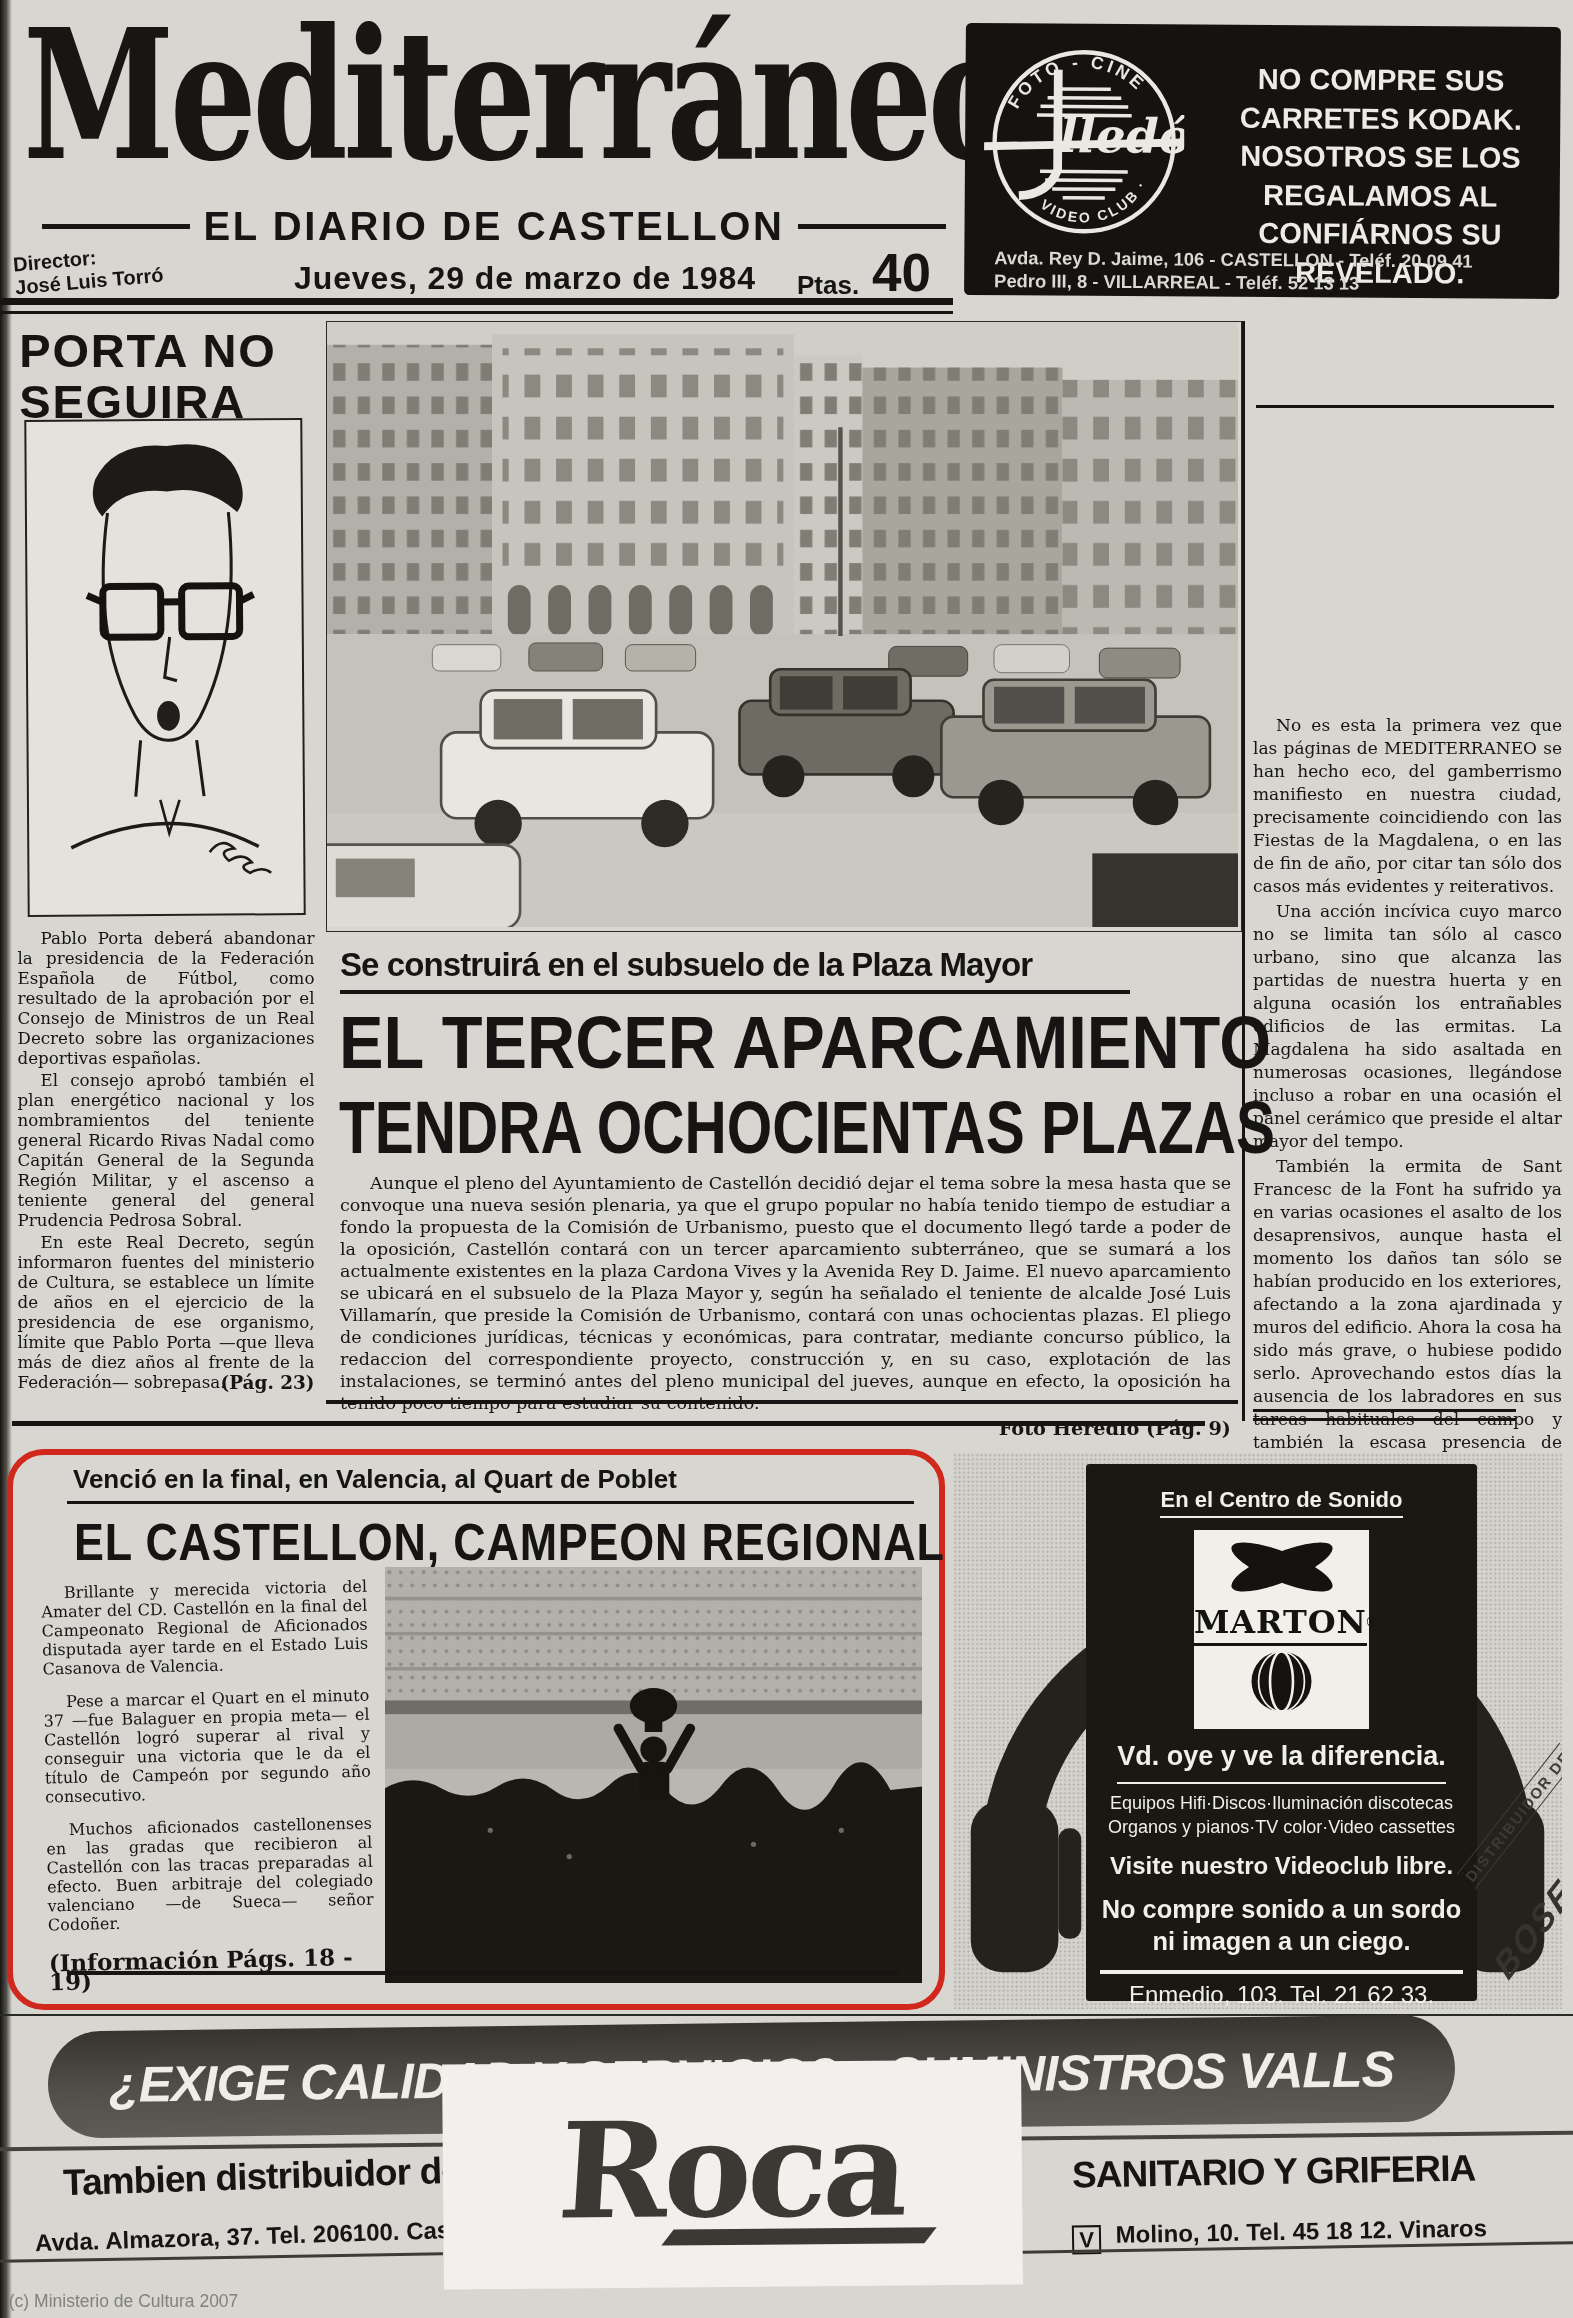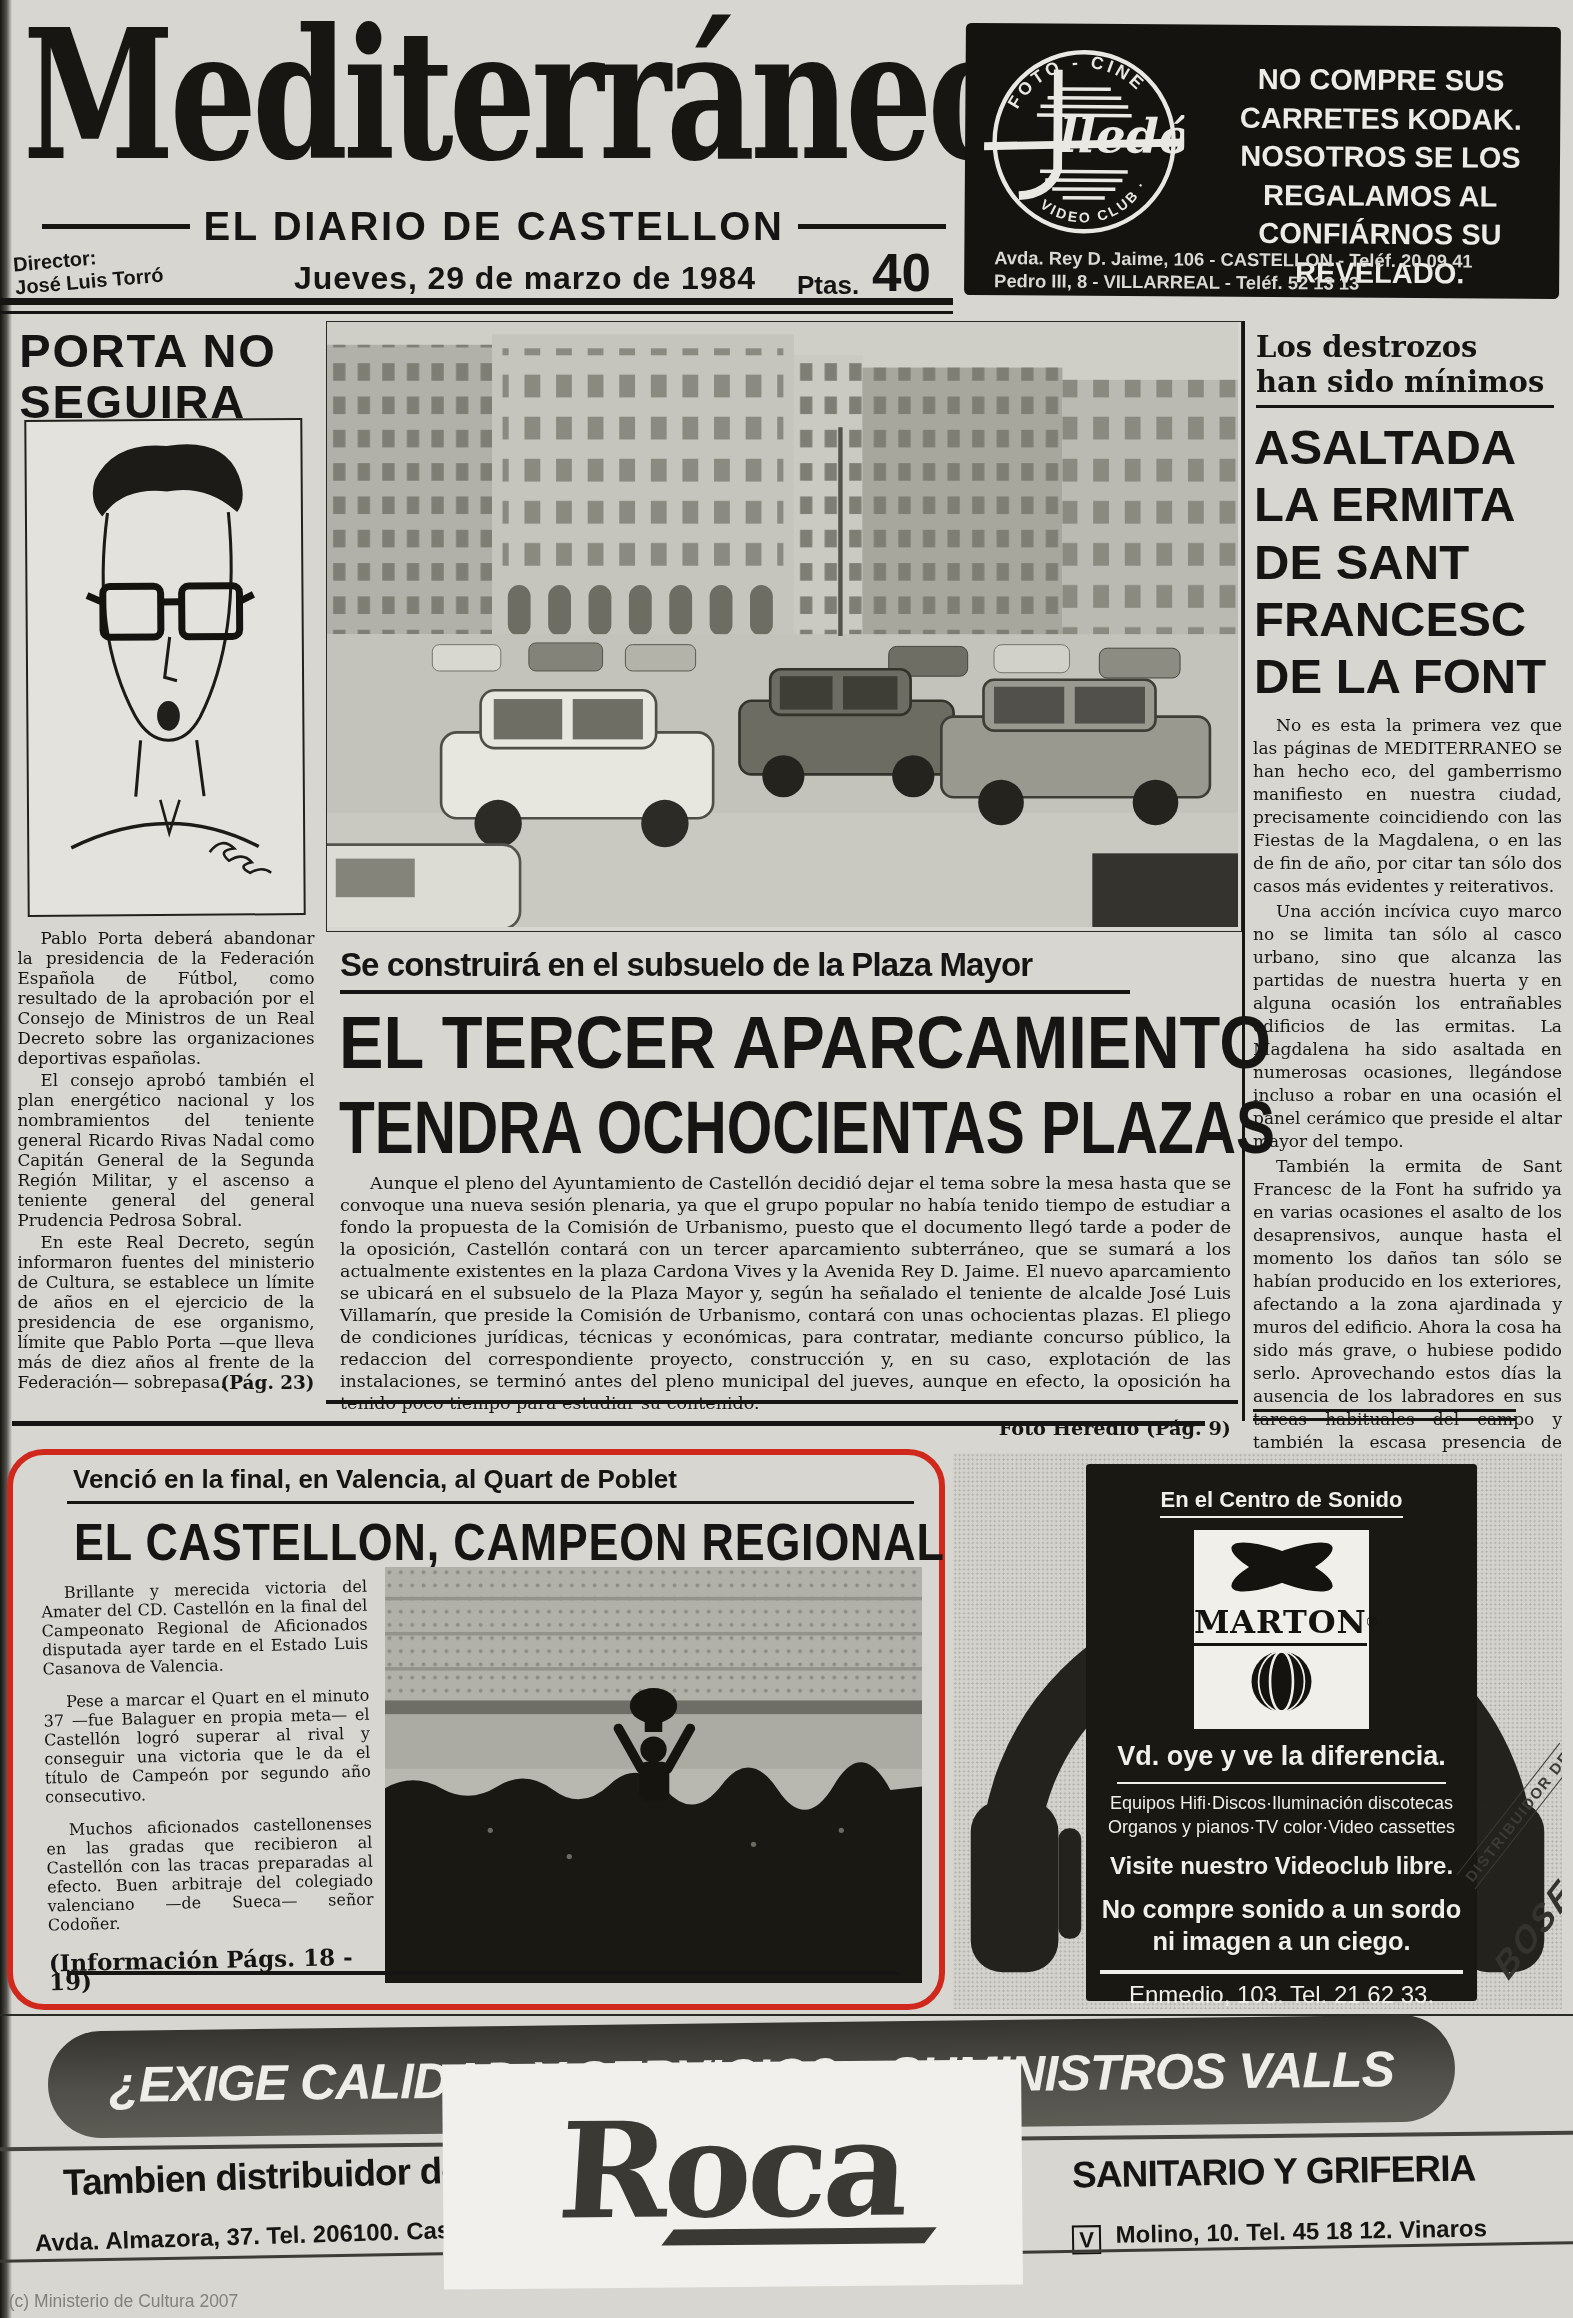--- a/index.html
+++ b/index.html
@@ -219,29 +219,22 @@
   <div class="abs serif just" style="left:340px;top:1172px;width:891px;font-size:17.5px;line-height:22px;">
     <p style="text-indent:30px;">Aunque el pleno del Ayuntamiento de Castellón decidió dejar el tema sobre la mesa hasta que se convoque una nueva sesión plenaria, ya que el grupo popular no había tenido tiempo de estudiar a fondo la propuesta de la Comisión de Urbanismo, puesto que el documento llegó tarde a poder de la oposición, Castellón contará con un tercer aparcamiento subterráneo, que se sumará a los actualmente existentes en la plaza Cardona Vives y la Avenida Rey D. Jaime. El nuevo aparcamiento se ubicará en el subsuelo de la Plaza Mayor y, según ha señalado el teniente de alcalde José Luis Villamarín, que preside la Comisión de Urbanismo, contará con unas ochocientas plazas. El pliego de condiciones jurídicas, técnicas y económicas, para contratar, mediante concurso público, la redaccion del correspondiente proyecto, construcción y, en su caso, explotación de las instalaciones, se terminó antes del pleno municipal del jueves, aunque en efecto, la oposición ha tenido poco tiempo para estudiar su contenido.</p>
     <div class="b" style="text-align:right;font-size:19.3px;margin-top:3.5px;">Foto Heredio (Pág. 9)</div>
   </div>
 
   <div class="rule" style="left:326px;top:1400px;width:912px;height:4.4px;"></div>
   <div class="rule" style="left:12.3px;top:1421px;width:1193px;height:5.3px;"></div>
 
   <div class="rule" style="left:1242px;top:321px;width:2.6px;height:1100px;"></div>
 
-  <div class="abs serif b pre" style="left:1256px;top:330px;font-size:29px;line-height:1.2;">Los destrozos
-han sido mínimos</div>
   <div class="rule" style="left:1256px;top:405px;width:298px;height:2.6px;"></div>
 
-  <div class="abs erm-h pre" style="left:1254px;top:419px;">ASALTADA
-LA ERMITA
-DE SANT
-FRANCESC
-DE LA FONT</div>
 
   <div class="abs serif just" style="left:1253px;top:714px;width:309px;font-size:17px;line-height:23px;">
     <p>No es esta la primera vez que las páginas de MEDITERRANEO se han hecho eco, del gamberrismo manifiesto en nuestra ciudad, precisamente coincidiendo con las Fiestas de la Magdalena, o en las de fin de año, por citar tan sólo dos casos más evidentes y reiterativos.</p>
     <p>Una acción incívica cuyo marco no se limita tan sólo al casco urbano, sino que alcanza las partidas de nuestra huerta y en alguna ocasión los entrañables edificios de las ermitas. La Magdalena ha sido asaltada en numerosas ocasiones, llegándose incluso a robar en una ocasión el panel cerámico que preside el altar mayor del tempo.</p>
     <p>También la ermita de Sant Francesc de la Font ha sufrido ya en varias ocasiones el asalto de los desaprensivos, aunque hasta el momento los daños tan sólo se habían producido en los exteriores, afectando a la zona ajardinada y muros del edificio. Ahora la cosa ha sido más grave, o hubiese podido serlo. Aprovechando estos días la ausencia de los labradores en sus tareas habituales del campo y también la escasa presencia de gentes por los caminos de la huerta, concentrados en las fiestas de la ciudad, el pasado lunes fue asaltada la ermita de Sant Francesc de la Font.</p>
     <div class="b" style="text-align:right;margin-top:-23px;font-size:19.3px;">(Pág. 9)</div>
   </div>
   <div class="rule" style="left:1253px;top:1409px;width:263px;height:2.6px;"></div>
   <div class="rule" style="left:1253px;top:1418px;width:263px;height:2.6px;"></div>
 

